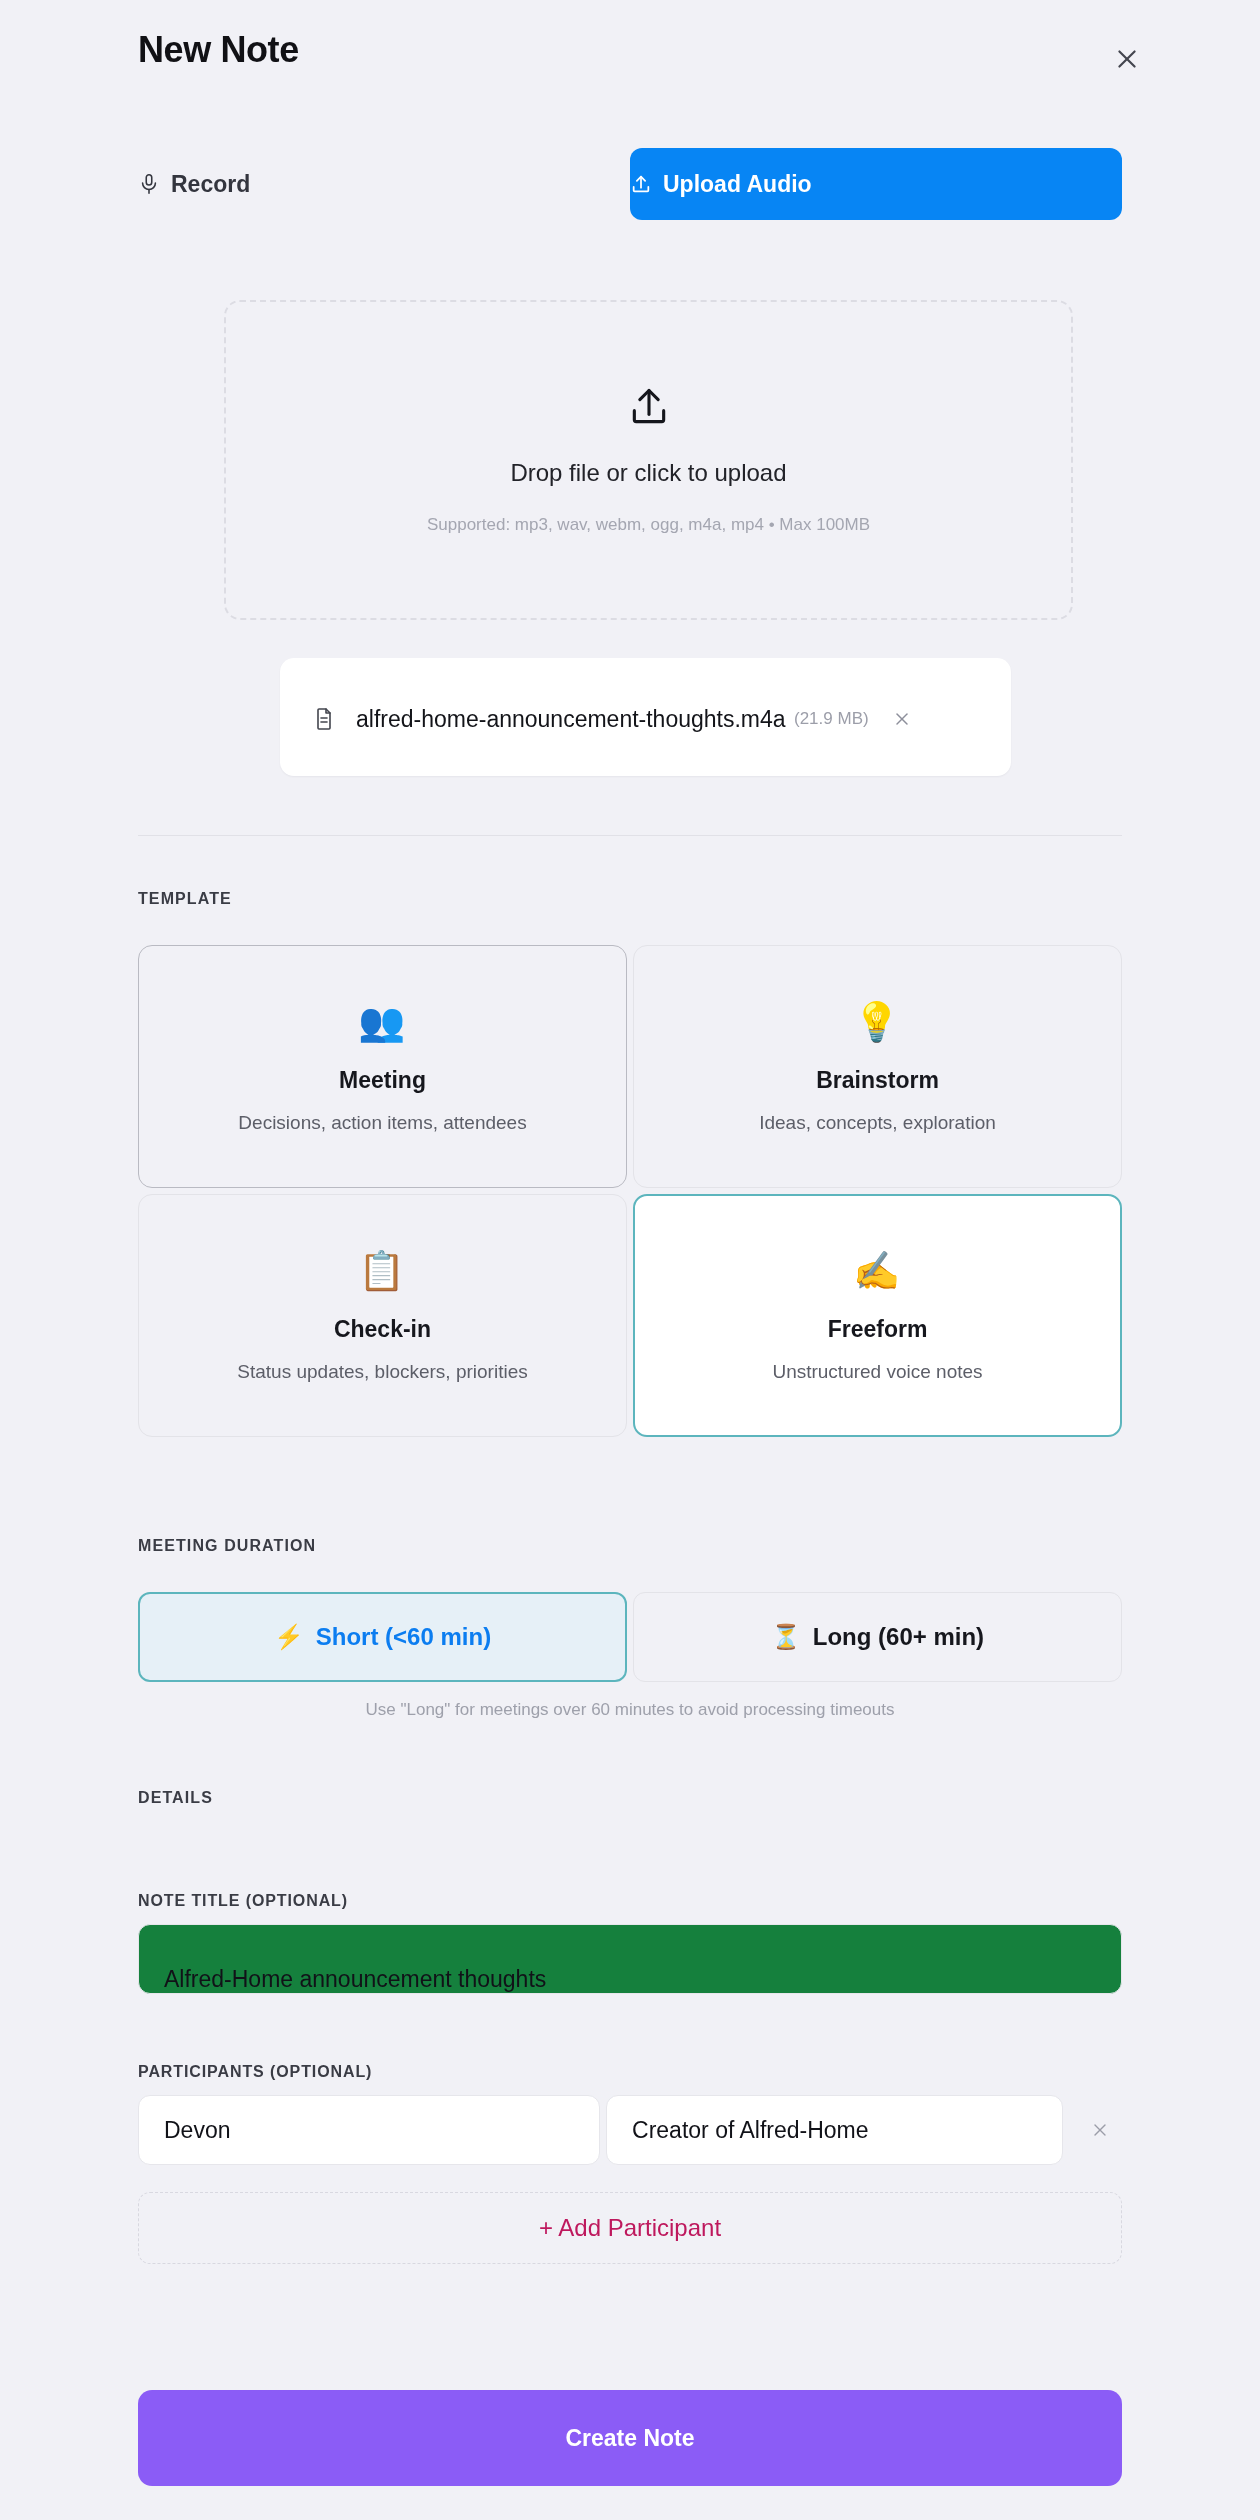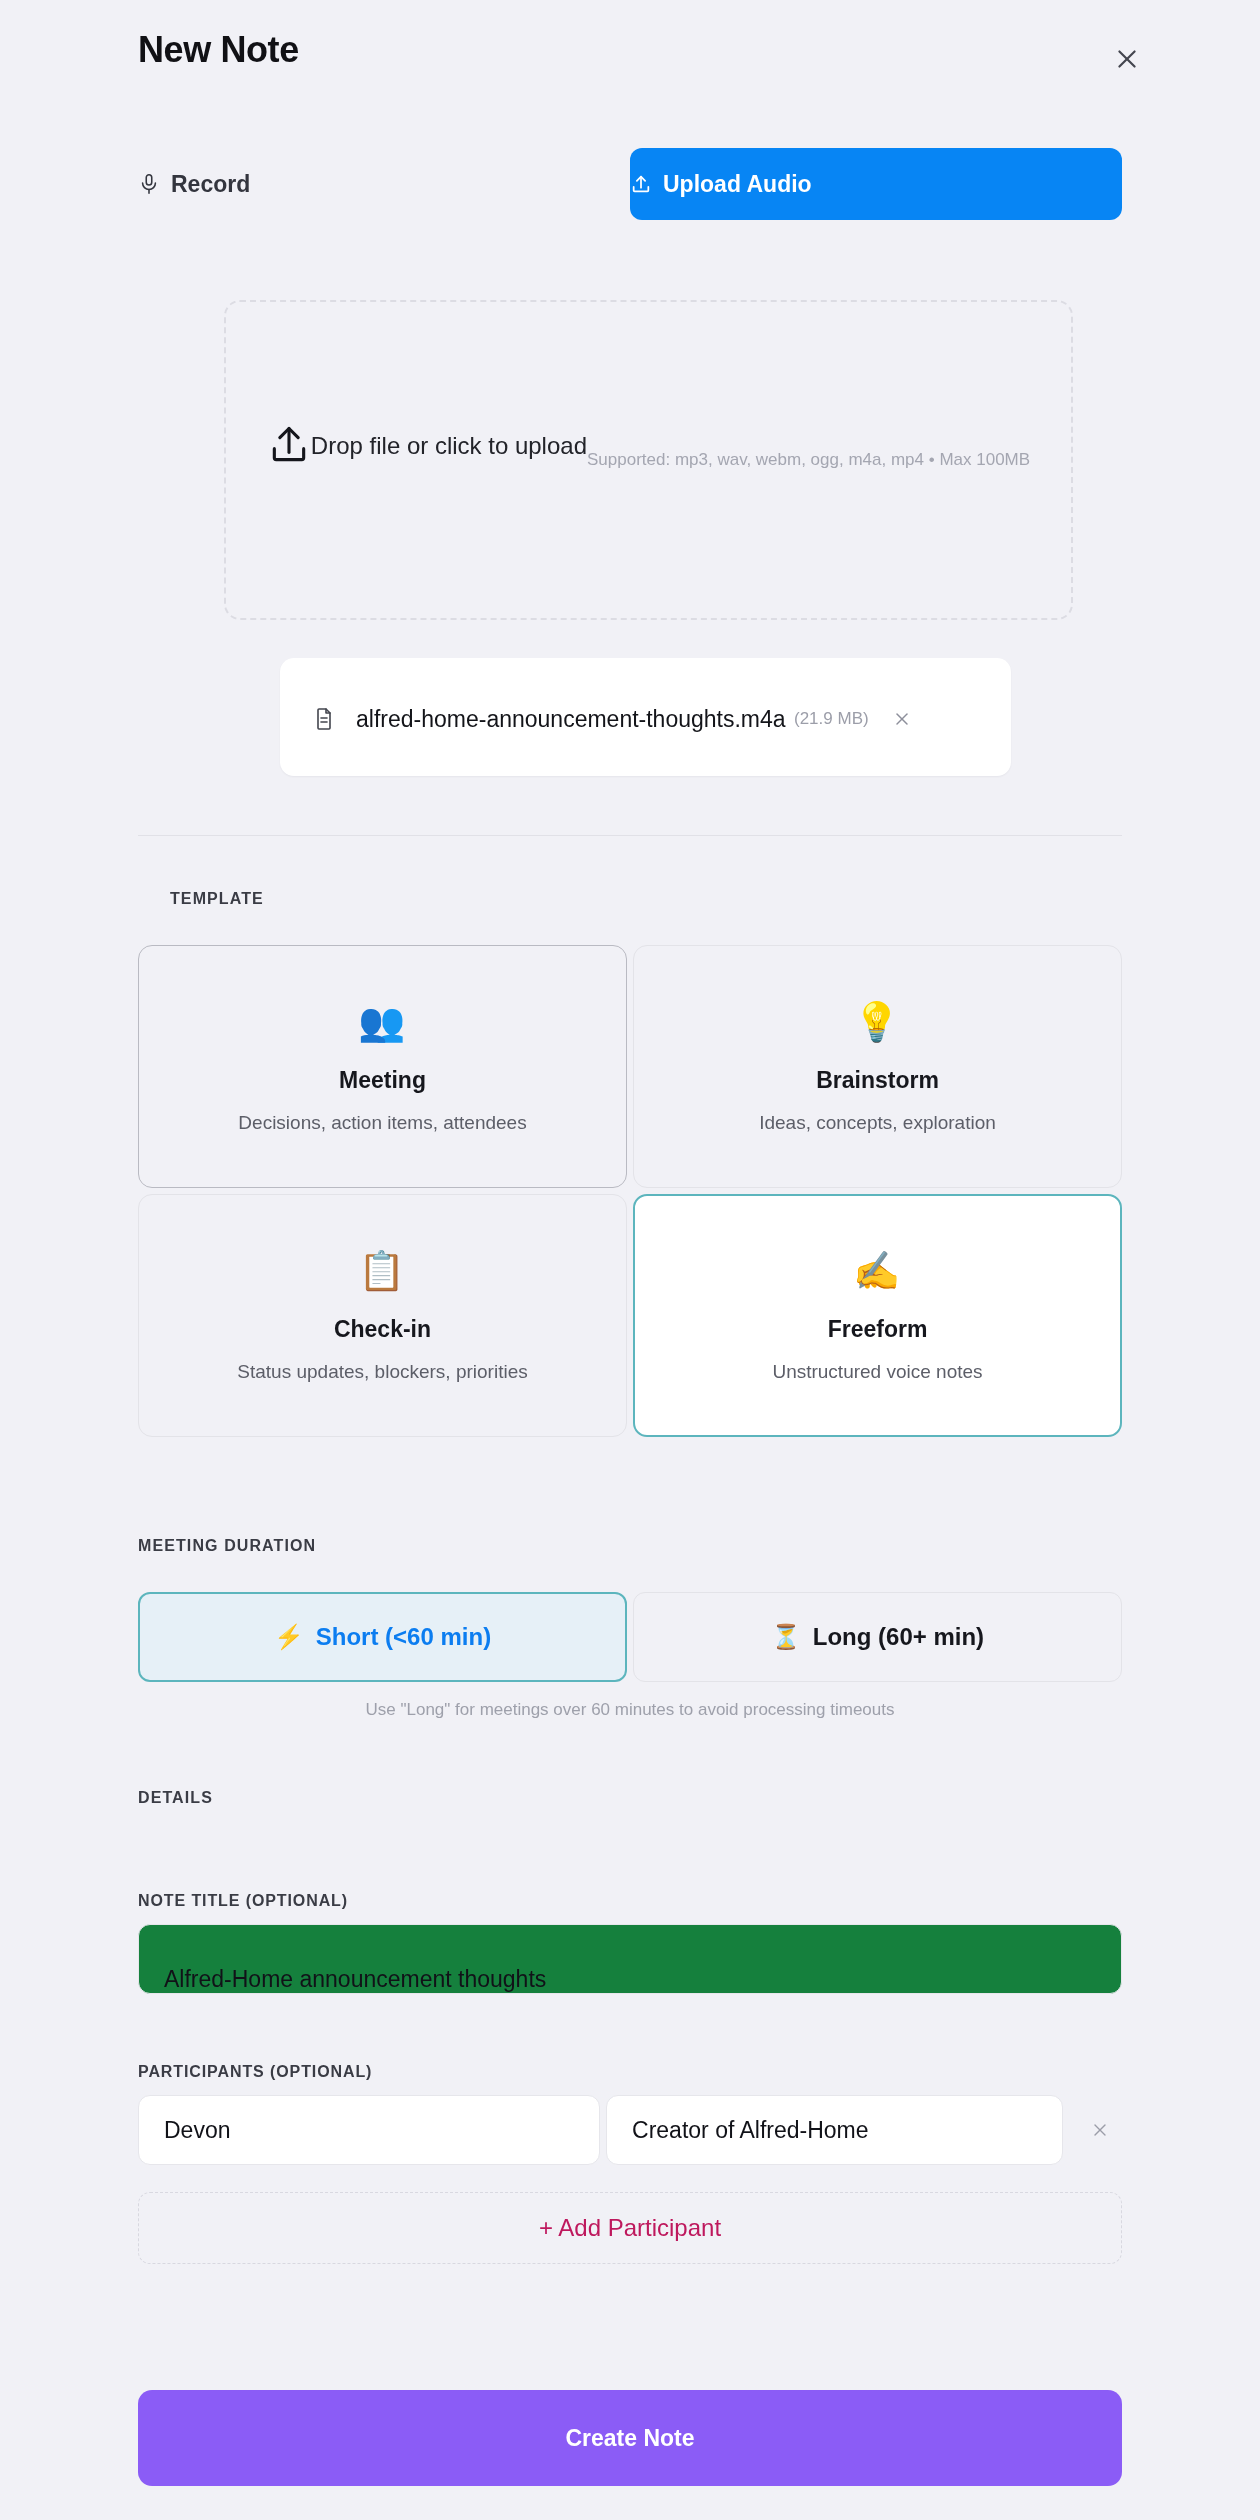--- a/index.html
+++ b/index.html
@@ -81,21 +81,21 @@
   
   .dropzone {
     position: absolute;
     left: 224px;
     top: 300px;
     width: 849px;
     height: 320px;
     border: 2px dashed #dcdce3;
     border-radius: 16px;
     display: flex;
-    flex-direction: row;
+    flex-direction: column;
     align-items: center;
     justify-content: center;
     cursor: pointer;
   }
   .dz-icon { color: #15161c; margin-bottom: 26px; }
   .dz-main {
     font-size: 24px;
     color: #222329;
     margin-bottom: 28px;
   }
@@ -158,21 +158,21 @@
 
   
   .sec-label {
     position: absolute;
     left: 138px;
     font-size: 16px;
     font-weight: 700;
     letter-spacing: 1.1px;
     color: #3a3c45;
   }
-  #lbl-template { top: 890px; margin-left: 32px; }
+  #lbl-template { top: 890px; }
   #lbl-duration { top: 1537px; text-align: right; }
   #lbl-details  { top: 1789px; }
 
   
   .tpl-grid {
     position: absolute;
     left: 138px;
     top: 945px;
     width: 984px;
     display: grid;

